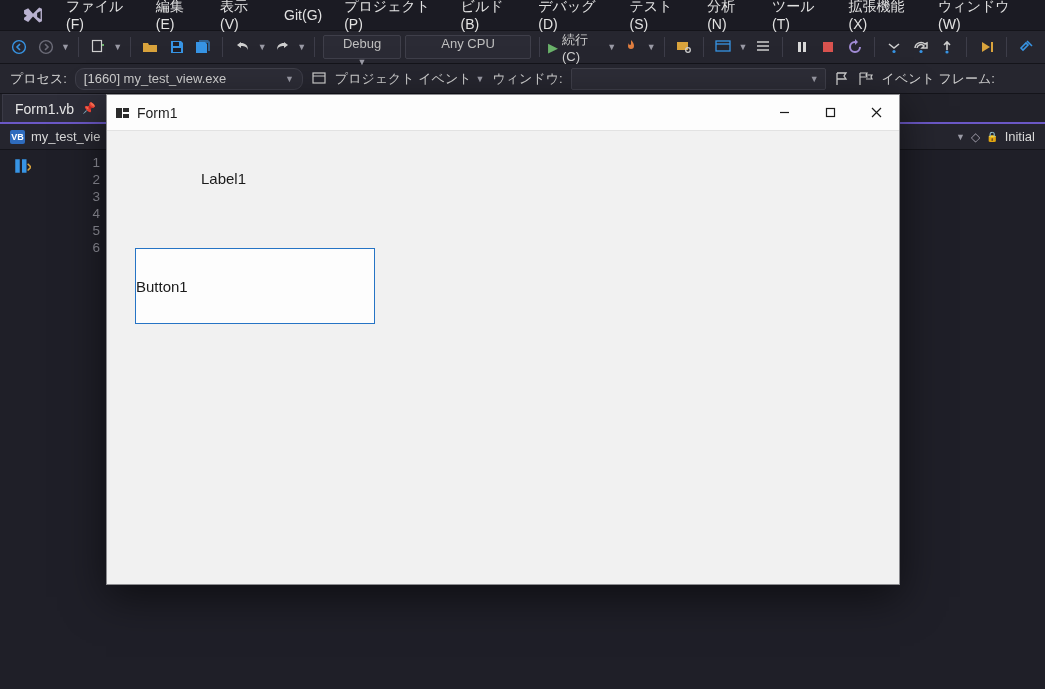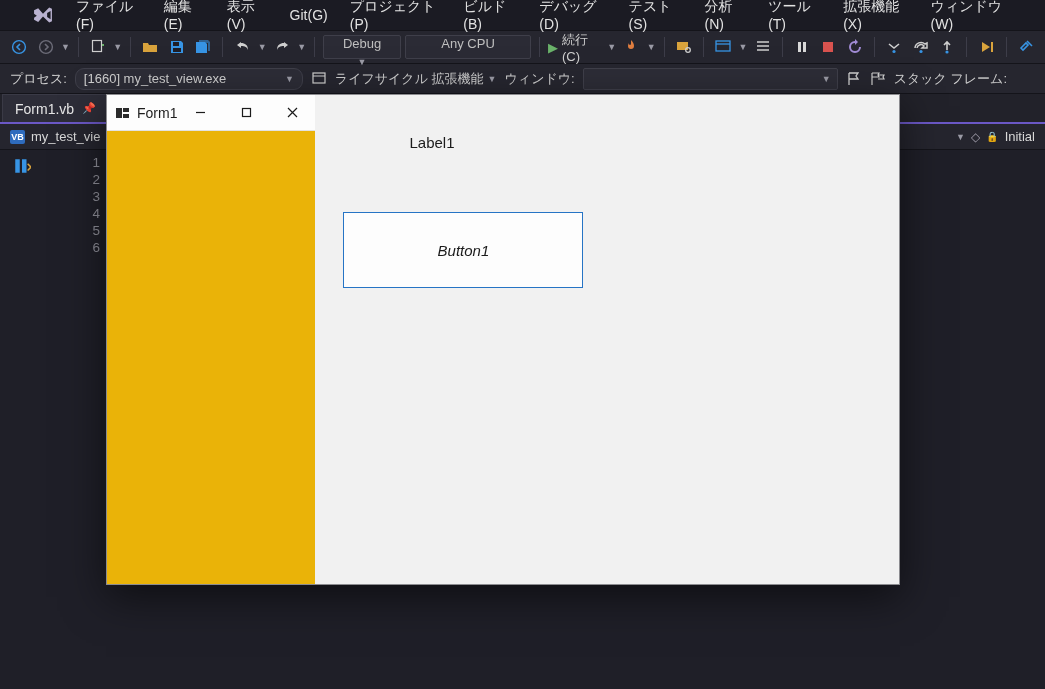--- a/index.html
+++ b/index.html
@@ -1,21 +1,21 @@
 <!DOCTYPE html>
 <html><head>
 <meta charset="utf-8">
 <style>
   * { box-sizing: border-box; margin: 0; padding: 0; font-family: "Segoe UI", "Yu Gothic UI", Meiryo, sans-serif; }
   html, body { width: 1045px; height: 689px; overflow: hidden; background:#1f1f28; color:#d4d4d4; font-size:13px; }
 
   
   .vs-menubar{
     height:30px; display:flex; align-items:center; gap:22px;
-    padding:0 32px; background:#1b1b23; color:#e2e2e2; font-size:14px;
+    padding:0 22px; background:#1b1b23; color:#e2e2e2; font-size:14px;
   }
   .vs-logo{width:22px;height:22px;display:flex;align-items:center;justify-content:center;}
   .vs-logo svg{width:22px;height:22px;fill:#b9b2d0;}
   .vs-menubar .menu-item{cursor:default; user-select:none;}
 
   .vs-toolbar{
     height:34px; display:flex; align-items:center; gap:4px;
     padding:0 8px; background:#26262f; border-top:1px solid #14141a;
     border-bottom:1px solid #14141a;
   }
@@ -65,37 +65,37 @@
   .editor-area{position:relative;display:flex;height:calc(689px - 30px - 34px - 30px - 30px - 26px);
                background:#1f1f28;}
   .gutter{width:72px;background:#1f1f28;padding-top:4px;}
   .gutter-ic{width:24px;height:20px;margin:2px 0 0 10px;display:flex;align-items:center;justify-content:center;}
   .linenos{width:28px;text-align:right;color:#8f8f99;font-size:13.5px;line-height:17px;
            padding-top:4px;}
 
   
   .form-window{
     position:absolute; left:106px; top:94px;
-    width:794px; height:491px; background:#eab308;
+    width:794px; height:491px; background:#701a75;
     border:1px solid #8c8c90; box-shadow:0 12px 40px rgba(0,0,0,.55);
-    display:flex; flex-direction:row;
+    display:flex; flex-direction:column;
   }
   .form-titlebar{height:36px;background:#fdfdfd;display:flex;align-items:center;
                  border-bottom:1px solid #e2e2e2;padding-left:8px;}
   .form-titlebar .app-ic{width:16px;height:16px;display:flex;align-items:center;justify-content:center;margin-right:6px;}
   .form-titlebar .title{color:#1d1d1d;font-size:14px;}
   .sysbtns{margin-left:auto;display:flex;}
   .sysbtn{width:46px;height:36px;display:flex;align-items:center;justify-content:center;color:#1c1c1c;}
   .sysbtn svg{width:11px;height:11px;}
 
   .form-client{flex:1;position:relative;background:#f1f1f1;}
   .wf-label{position:absolute;left:94px;top:39px;color:#1b1b1b;font-size:15px;}
   .wf-button{position:absolute;left:28px;top:117px;width:240px;height:76px;
              background:#fdfdfd;border:1px solid #2674c5;color:#1b1b1b;font-size:15px;
-             display:flex;align-items:center;justify-content:center;font-style:italic;}
+             display:flex;align-items:center;}
 
   
   .c-blue{color:#3794e4;} .c-yellow{color:#d9a33c;}
   .c-red{color:#d9534f;} .c-orange{color:#e07e3f;} .c-purple{color:#a28cd6;}
 </style>
 </head>
 <body>
 
 <div class="vs-menubar">
   <span class="vs-logo">
@@ -267,34 +267,34 @@
   <span>プロセス:</span>
   <div class="proc-combo">
     <span>[1660] my_test_view.exe</span>
     <span class="chev">▼</span>
   </div>
   <svg class="flag-ic" viewBox="0 0 16 16">
       <rect x="2" y="2" width="12" height="10" fill="none" stroke="#cfcfcf" stroke-width="1.2"></rect>
       <path d="M2 5h12" stroke="#cfcfcf"></path>
     </svg>
   <span class="life-lbl">
-    <span>ライフサイクル 拡張機能</span>
+    <span>プロジェクト イベント</span>
     <span class="chev">▼</span>
   </span>
   <span>ウィンドウ:</span>
   <div class="thread-combo">
     <span class="chev">▼</span>
   </div>
   <svg class="flag-ic" viewBox="0 0 16 16">
       <path d="M3 2v12M3 2h9l-2 3 2 3H3" fill="none" stroke="#cfcfcf" stroke-width="1.3"></path>
     </svg>
   <svg class="flag-ic" viewBox="0 0 16 16">
       <path d="M2 2v12M2 2h7l-1 2 1 2H2M8 4h6l-1 2 1 2H8" fill="none" stroke="#cfcfcf" stroke-width="1.2"></path>
     </svg>
-  <span>スタック フレーム:</span>
+  <span>イベント フレーム:</span>
 </div>
 
 <div class="doc-tabs">
   <div class="doc-tab">
     <span>Form1.vb</span>
     <span class="pin">📌</span>
   </div>
 </div>
 
 <div class="nav-bar">

